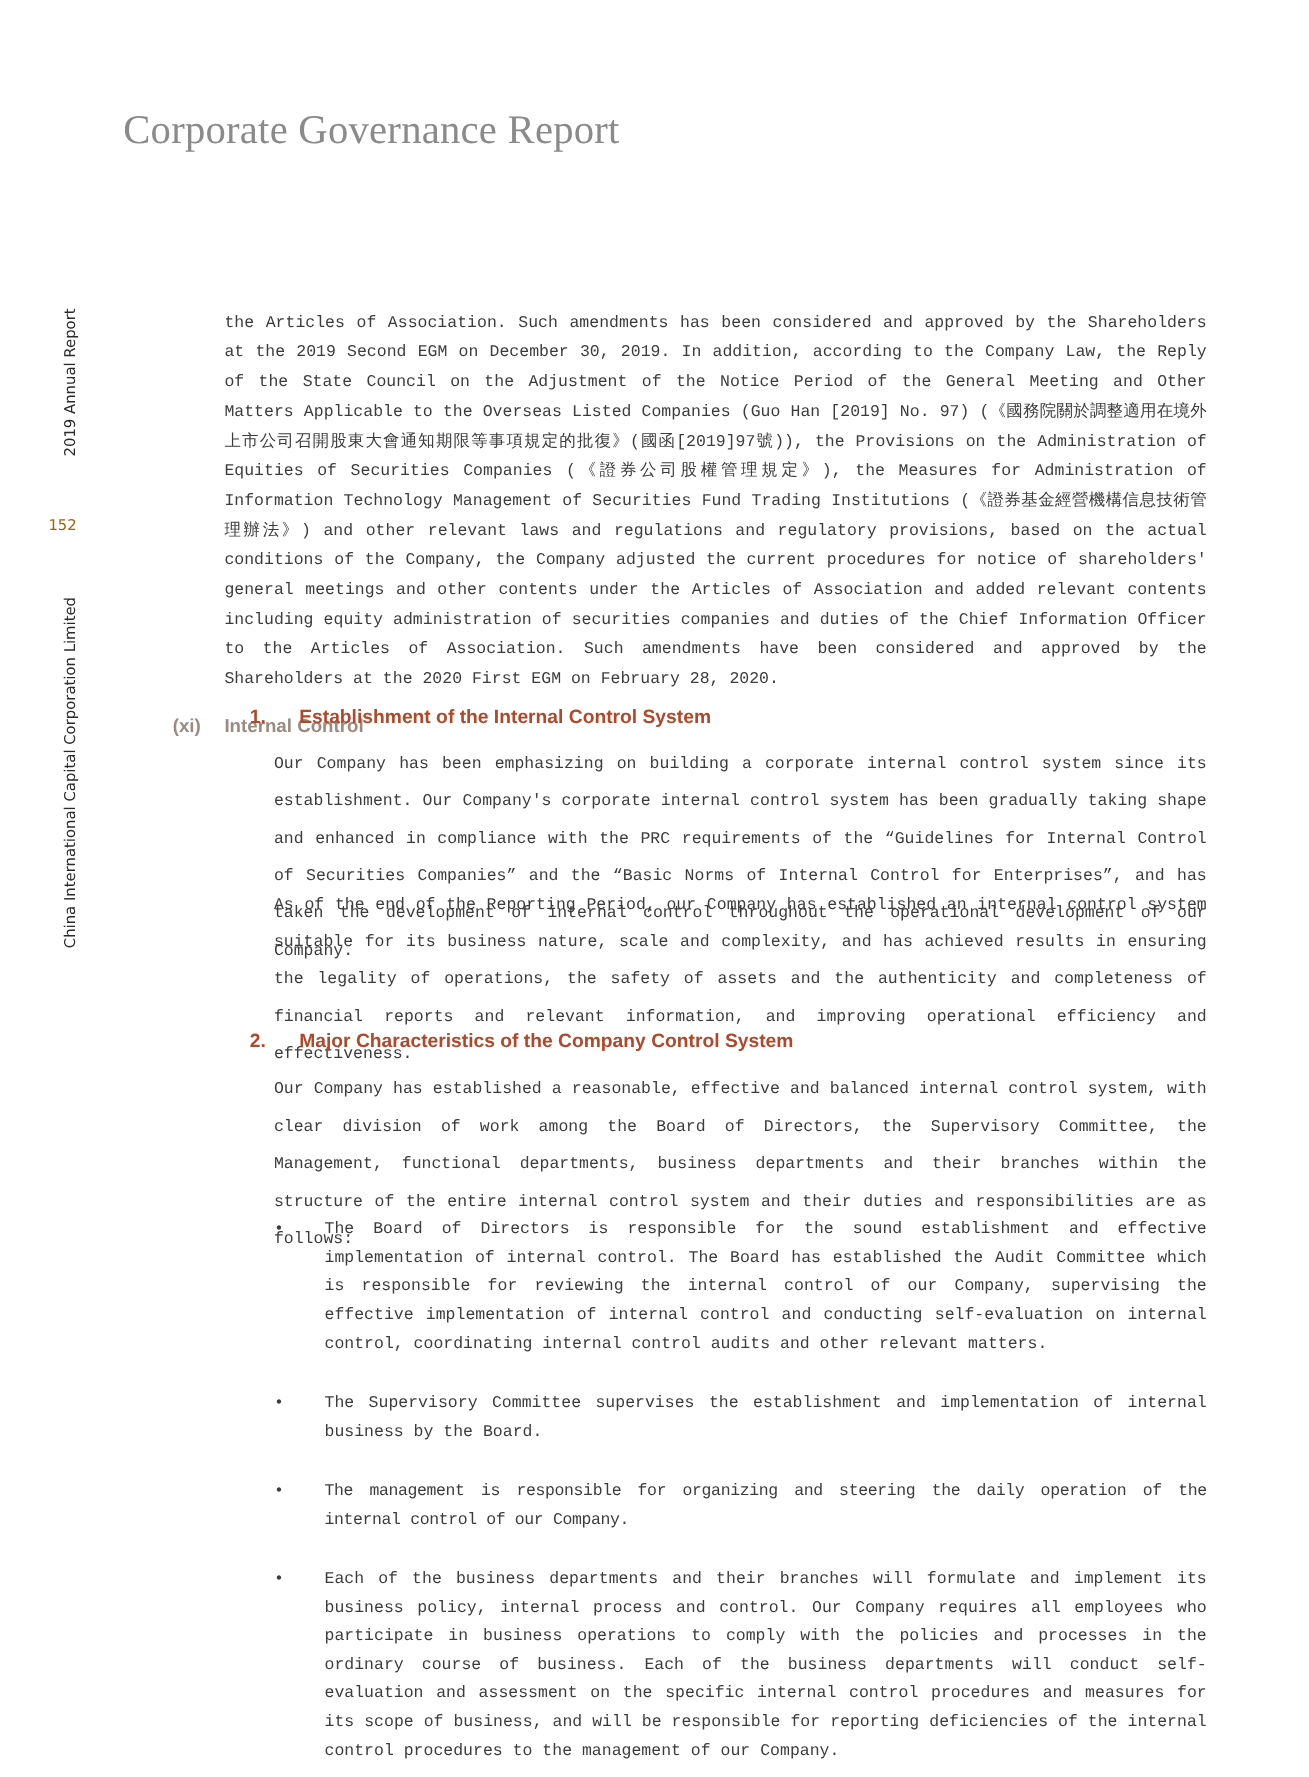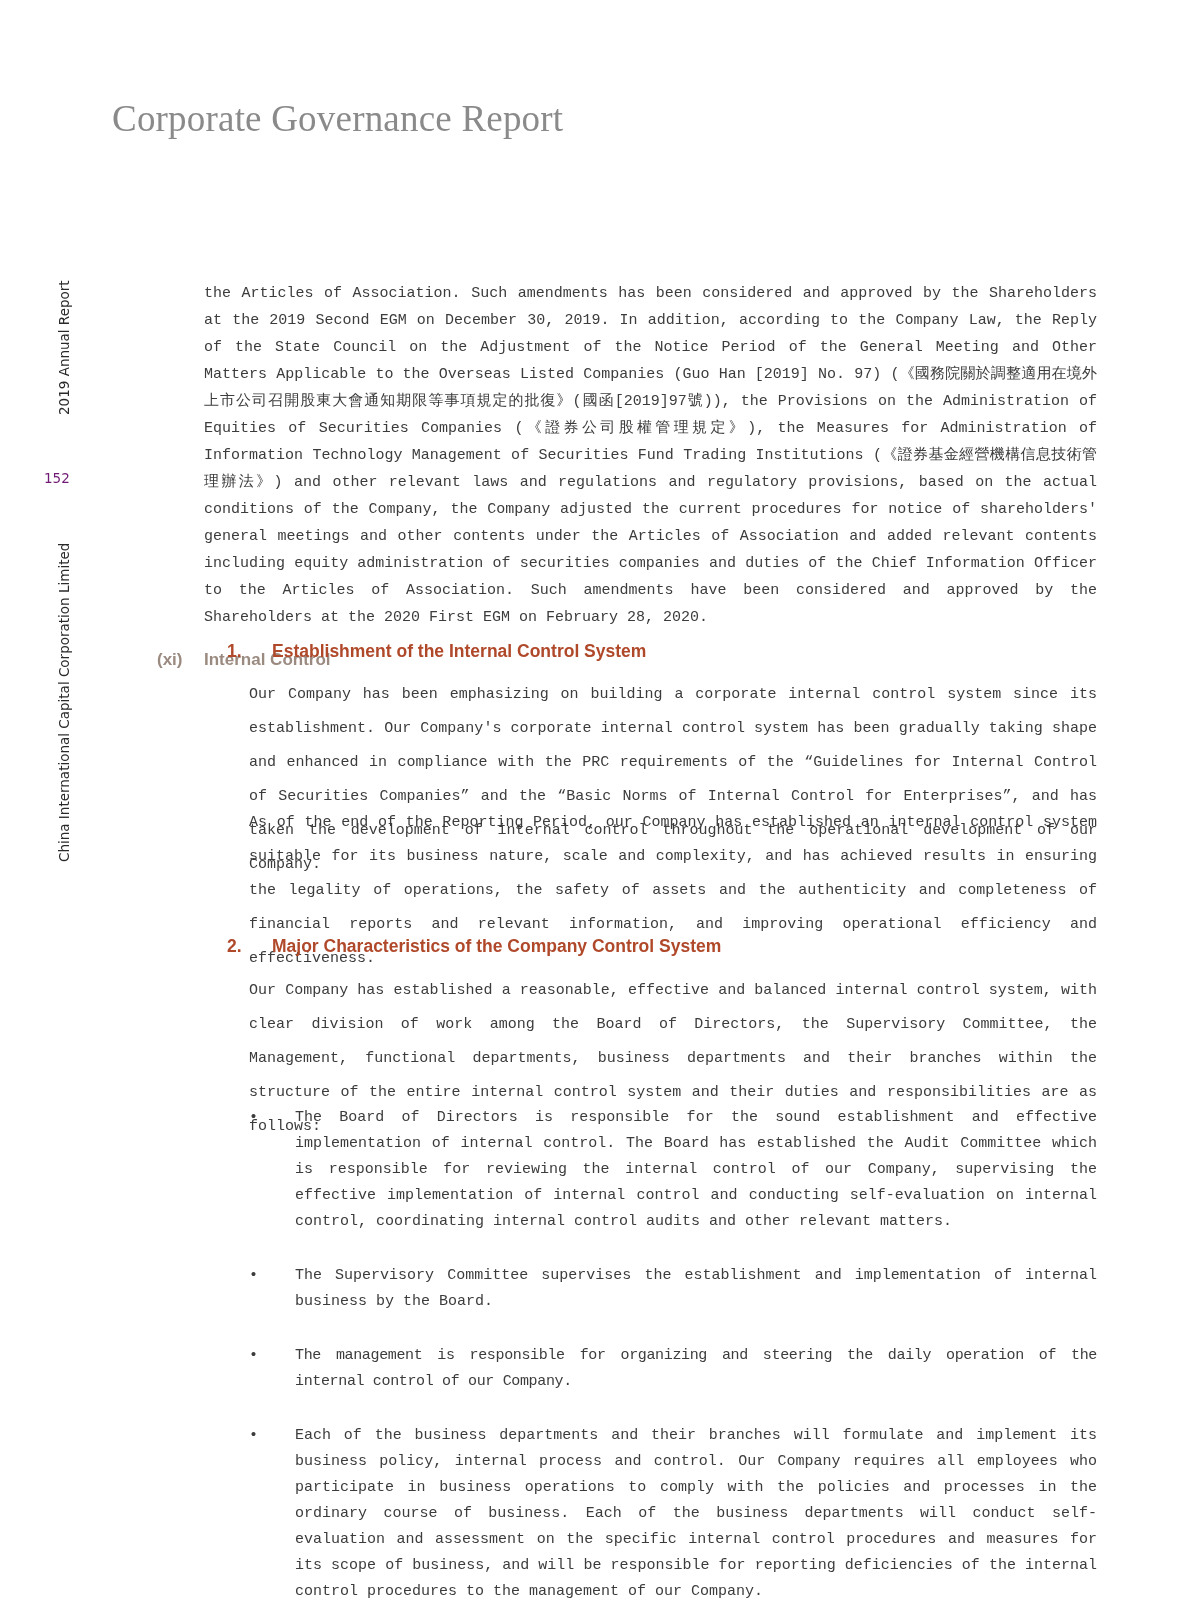--- a/index.html
+++ b/index.html
@@ -7,21 +7,21 @@
          font-family: "DejaVu Sans", sans-serif; color: #3a3a3a; }
 
   .page-title { position: absolute; left: 112px; top: 72px;
                 font-family: "Liberation Serif", serif; font-size: 37px;
                 color: #8a8a8a; font-weight: normal; letter-spacing: 0.2px; white-space: nowrap; text-align: right; }
 
   .side-report { position: absolute; left: 56px; top: 415px; transform-origin: left top;
                  transform: rotate(-90deg); font-size: 13.5px; color: #2a2a2a; white-space: nowrap; }
   .side-company { position: absolute; left: 56px; top: 862px; transform-origin: left top;
                   transform: rotate(-90deg); font-size: 13.5px; color: #2a2a2a; white-space: nowrap; }
-  .page-number { position: absolute; left: 44px; top: 470px; font-size: 13.5px; color: #701a75; }
+  .page-number { position: absolute; left: 44px; top: 470px; font-size: 13.5px; color: #a16207; }
 
   .body-text { font-family: Liberation Mono, monospace; font-size: 15px; color: #3c3c3c; text-align: justify; }
 
   .intro { position: absolute; left: 204px; top: 280px; width: 893px; line-height: 27px; }
 
   .section-h { position: absolute; left: 157px; top: 603px; font-family: "Liberation Sans", sans-serif;
                font-size: 17px; font-weight: bold; color: #9a8a80; white-space: nowrap; margin-top: 47px; }
   .section-h .num { display: inline-block; width: 47px; }
 
   .sub-h { position: absolute; left: 204px; font-family: "Liberation Sans", sans-serif;

